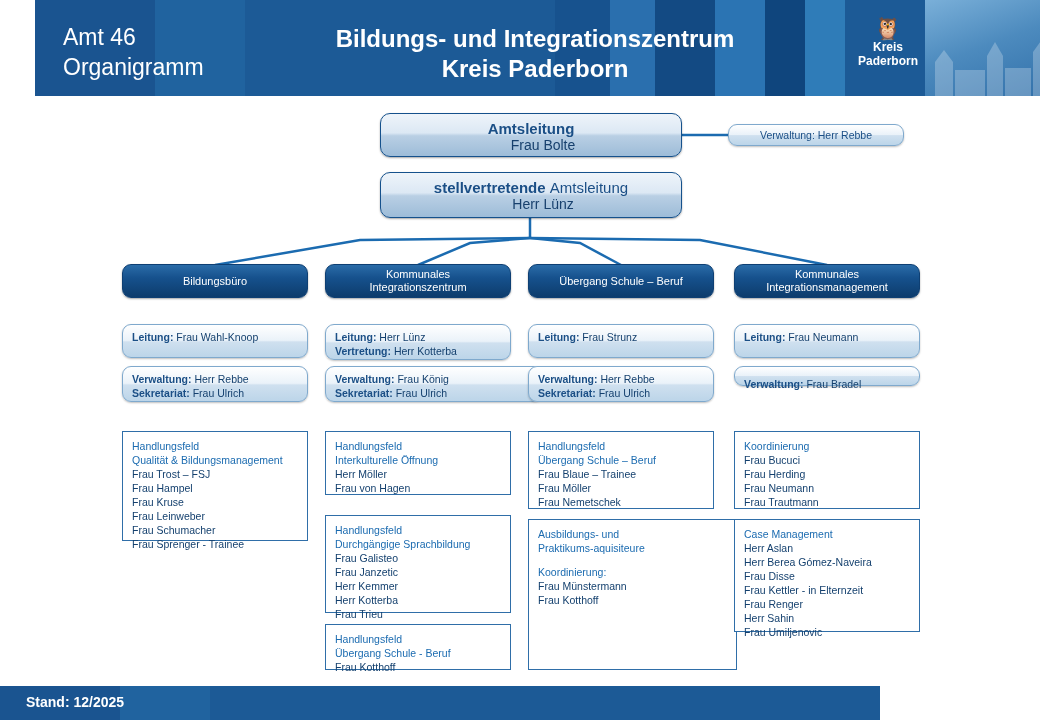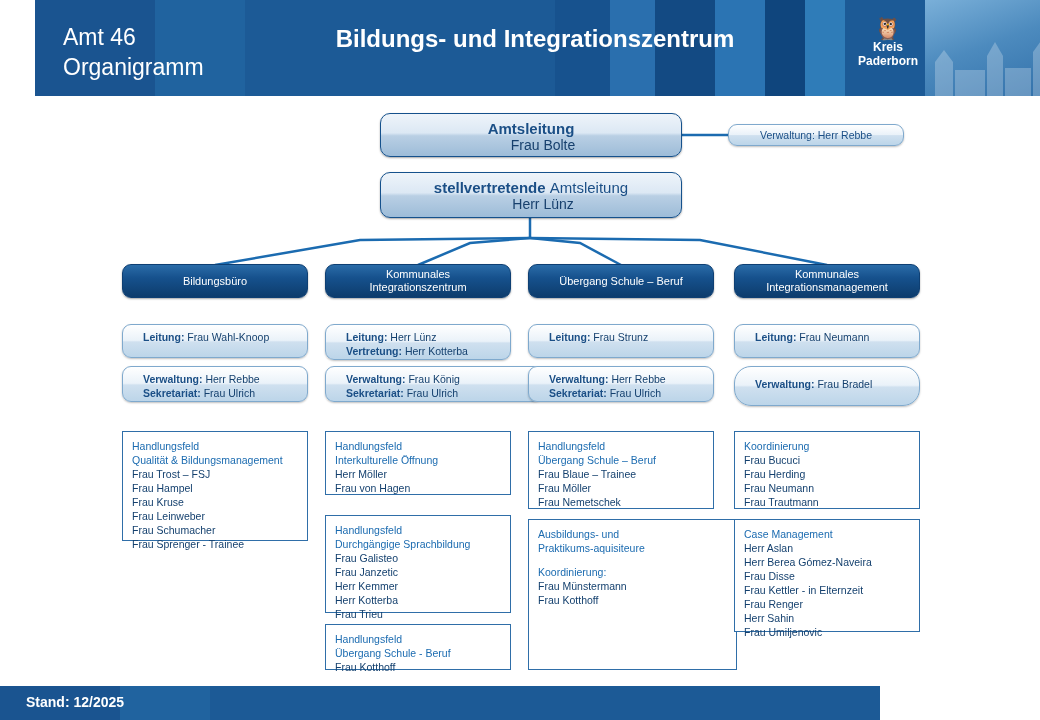--- a/index.html
+++ b/index.html
@@ -92,21 +92,21 @@
     display:flex; align-items:center; justify-content:center;
     box-shadow:0 1px 2px rgba(0,0,0,0.35);
   }
 
   .lightbar {
     border-radius:9px;
     border:1px solid #7fa9cd;
     background: linear-gradient(to bottom,#ffffff 0%, #eaf2f9 48%, #cfe0ef 53%, #bcd5e9 100%);
     color:#1b4f86;
     font-size:10.5px; line-height:14px;
-    padding:5px 20px;
+    padding:5px 9px;
     box-shadow:0 1px 2px rgba(0,0,0,0.25);
   }
   .lightbar b { font-weight:bold; }
   .lightbar .val { color:#14406e; font-weight:normal; }
 
   .mini-pill {
     border-radius:9px;
     border:1px solid #7fa9cd;
     background: linear-gradient(to bottom,#ffffff 0%, #eaf2f9 48%, #cfe0ef 53%, #bcd5e9 100%);
     color:#1b4f86; font-size:10.5px;
@@ -138,20 +138,21 @@
   <div class="stripe" style="left:730px;width:40px;background:#0f457d;"></div>
   <div class="stripe" style="left:770px;width:40px;background:#2f7cb8;"></div>
 
   <div class="hdr-left-title">
     <div>Amt 46</div>
     <div>Organigramm</div>
   </div>
 
   <div class="hdr-center">
     <div>Bildungs- und Integrationszentrum</div>
+    <div>Kreis Paderborn</div>
   </div>
 
   <div class="logo-box">
     <div class="logo-castle"></div>
     <svg class="castle-shape" viewBox="0 0 140 62">
       <g fill="#ffffff" opacity="0.45">
         <rect x="6" y="28" width="18" height="34"></rect>
         <rect x="26" y="36" width="30" height="26"></rect>
         <rect x="58" y="22" width="16" height="40"></rect>
         <rect x="76" y="34" width="26" height="28"></rect>
@@ -327,21 +328,21 @@
     <div>Kommunales</div>
     <div>Integrationsmanagement</div>
   </div>
 </div>
 
 <div class="node lightbar" style="left:734px; top:324px; width:186px; height:34px;">
   <b>Leitung:</b>
   <span class="val">Frau Neumann</span>
 </div>
 
-<div class="node lightbar" style="left:734px; top:366px; width:186px; height:40px; padding-top:10px;border-radius:17px;">
+<div class="node lightbar" style="left:734px; top:366px; width:186px; height:20px; padding-top:10px;">
   <div>
     <b>Verwaltung:</b>
     <span class="val">Frau Bradel</span>
   </div>
 </div>
 
 <div class="node plain-box" style="left:734px; top:431px; width:186px; height:78px;">
   <div class="hl">Koordinierung</div>
   <div class="nm">Frau Bucuci</div>
   <div class="nm">Frau Herding</div>

